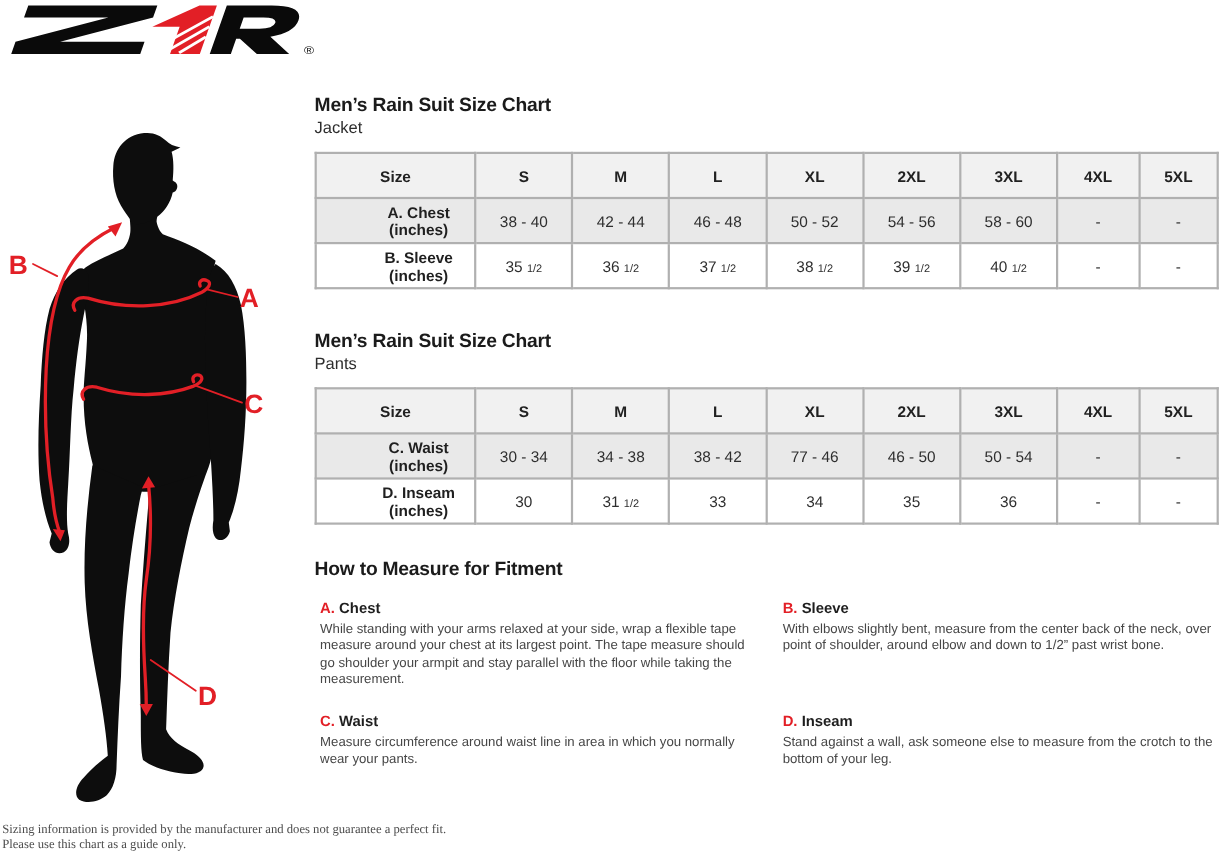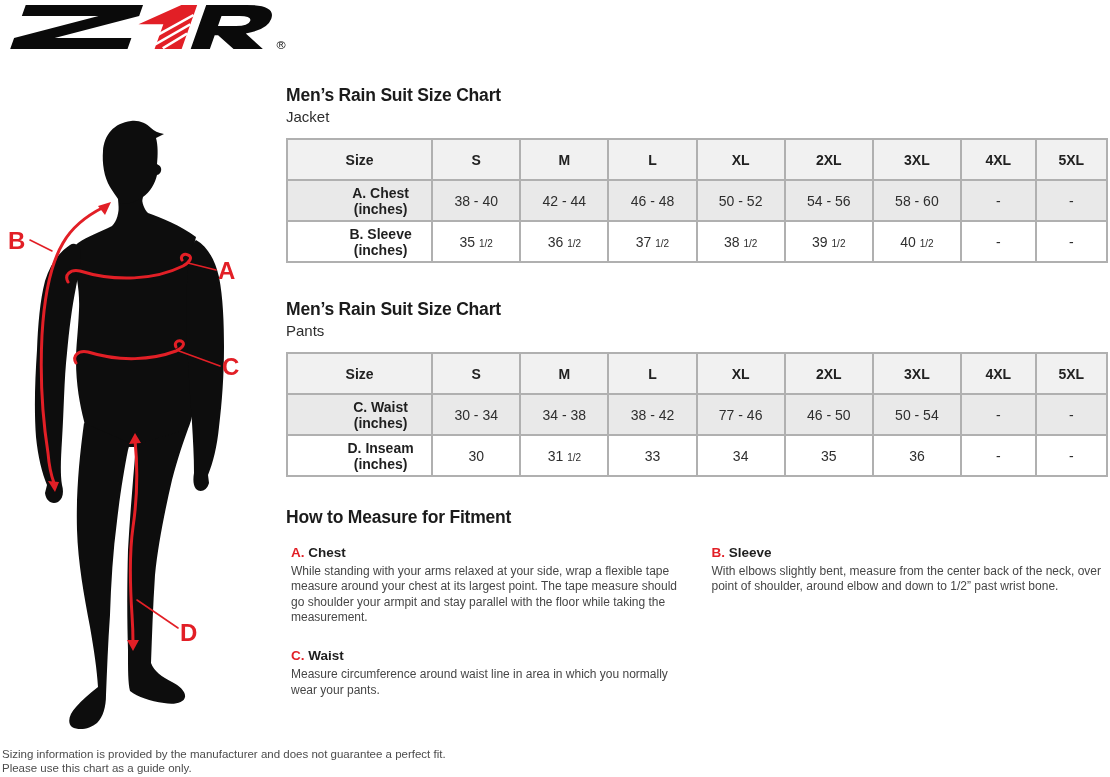--- a/index.html
+++ b/index.html
@@ -30,21 +30,21 @@
   .frac { font-size:10px; }
 
   .section-pants { margin-top:36px; }
 
   .measure-heading { font-size:17.5px; font-weight:bold; color:#1b1b1b; margin:30px 0 0; letter-spacing:-0.2px; }
   .measure-grid { display:grid; grid-template-columns:1fr 1fr; column-gap:24px; row-gap:23px; padding-left:5px; margin-top:17px; }
   .m-title { font-size:13.5px; font-weight:bold; color:#1e1e1e; }
   .m-key { color:#e21f26; }
   .m-text { font-size:12px; color:#464646; line-height:1.28; margin-top:4px; }
 
-  .footer { position:absolute; left:2px; bottom:2px; font-size:11.5px; color:#4c4c4c; line-height:14px; }
+  .footer { position:absolute; left:2px; bottom:2px; font-size:11.5px; color:#4c4c4c; line-height:14px;font-family:Liberation Serif, serif; }
 </style>
 </head>
 <body>
 
 <div class="logo" aria-label="Z1R logo">
   <svg width="282" height="46" viewBox="0 0 250 50" preserveAspectRatio="none">
     <g transform="translate(16,0) skewX(-16)">
       <path d="M0,1 H104 V13 L36,37 H104 V49 H0 V37 L68,13 H0 Z" fill="#0a0a0a"></path>
       <path d="M138,1 L106,22 L128,22 L128,49 L152,49 L152,1 Z" fill="#e21f26"></path>
       <g stroke="#ffffff" stroke-width="3">
@@ -229,20 +229,24 @@
       <div class="m-text">While standing with your arms relaxed at your side, wrap a flexible tape measure around your chest at its largest point. The tape measure should go shoulder your armpit and stay parallel with the floor while taking the measurement.</div>
     </div>
     <div>
       <div class="m-title"><span class="m-key">B.</span> <span>Sleeve</span></div>
       <div class="m-text">With elbows slightly bent, measure from the center back of the neck, over point of shoulder, around elbow and down to 1/2” past wrist bone.</div>
     </div>
     <div>
       <div class="m-title"><span class="m-key">C.</span> <span>Waist</span></div>
       <div class="m-text">Measure circumference around waist line in area in which you normally wear your pants.</div>
     </div>
+    <div>
+      <div class="m-title"><span class="m-key">D.</span> <span>Inseam</span></div>
+      <div class="m-text">Stand against a wall, ask someone else to measure from the crotch to the bottom of your leg.</div>
+    </div>
   </div>
 
 </div>
 
 <div class="footer">
   <div>Sizing information is provided by the manufacturer and does not guarantee a perfect fit.</div>
   <div>Please use this chart as a guide only.</div>
 </div>
 
 </body></html>

